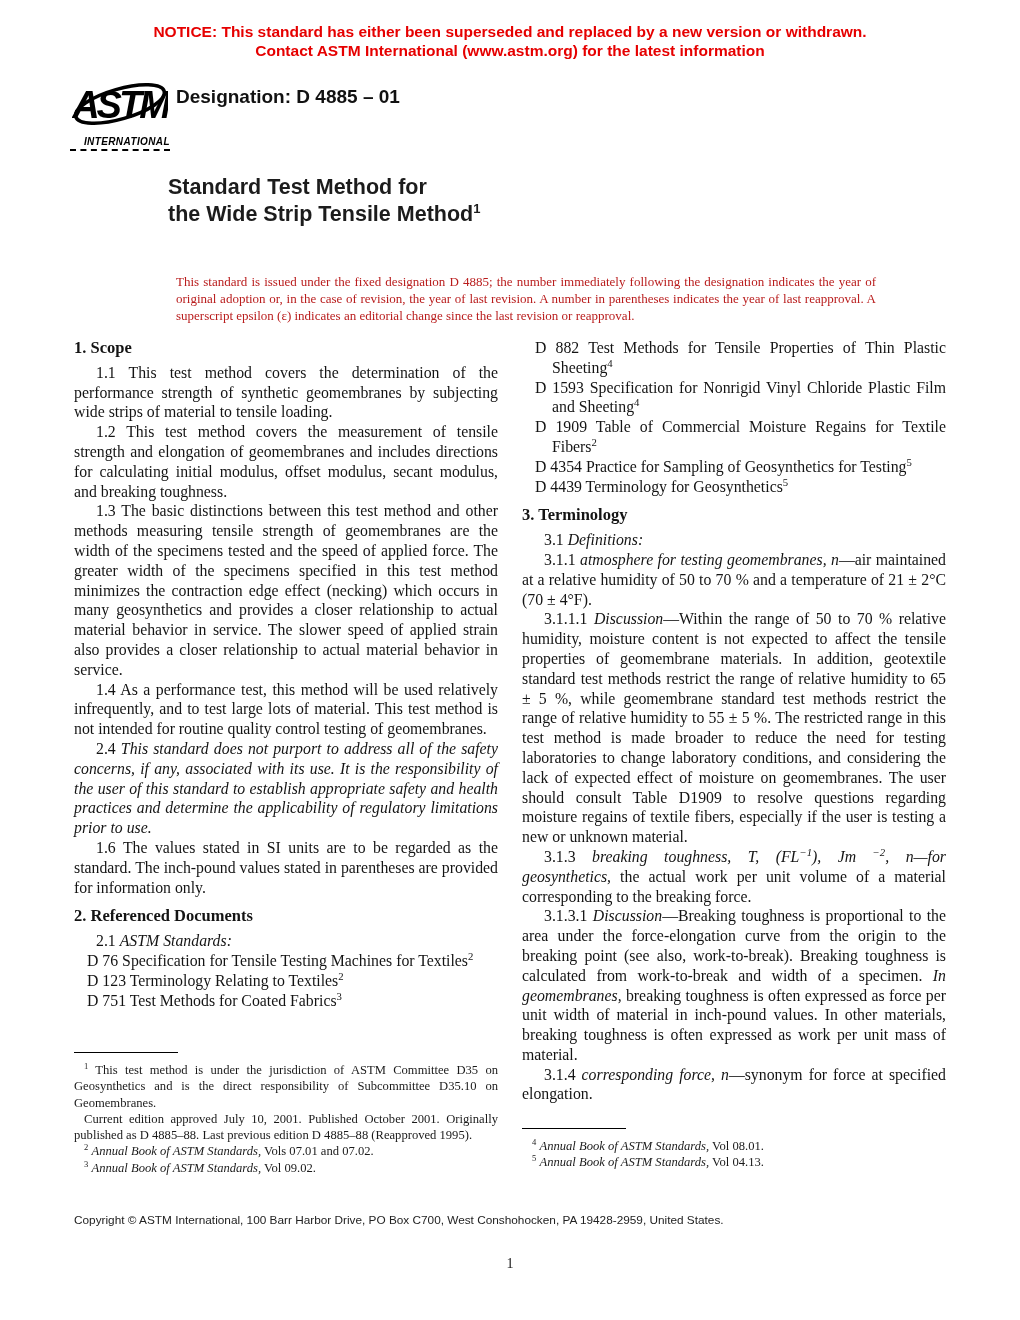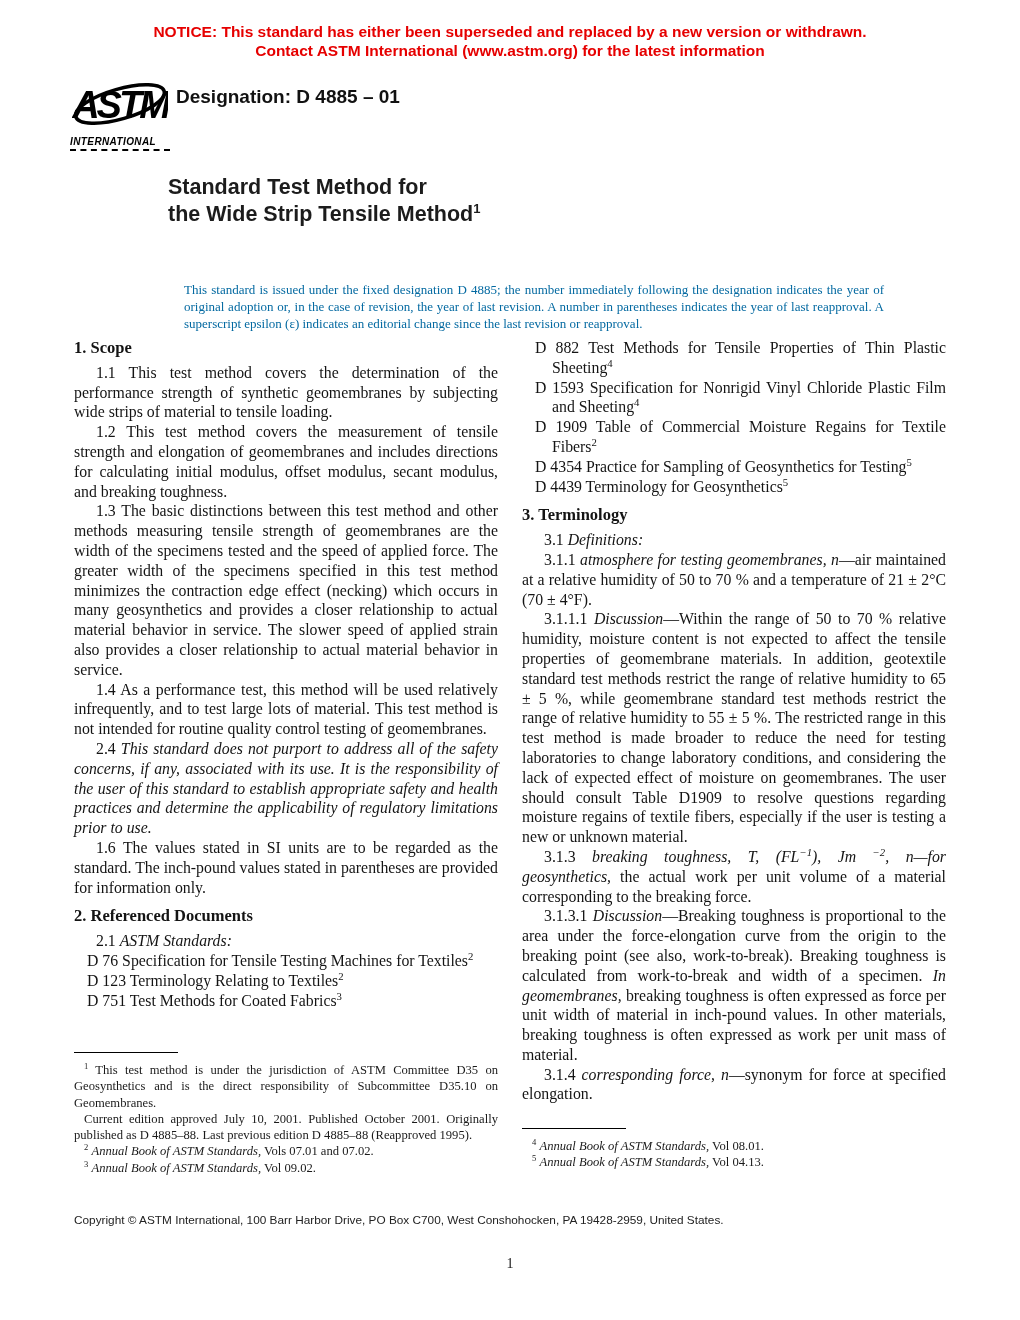--- a/index.html
+++ b/index.html
@@ -9,43 +9,43 @@
   }
 
   
   .notice {
     position:absolute; top:22px; left:0; right:0; text-align:center;
     font-family:"Liberation Sans", sans-serif; font-weight:bold;
     font-size:15.5px; line-height:19px; color:#e60000;
   }
 
   
-  .logo { position:absolute; left:70px; top:72px; width:100px; text-align:left; }
+  .logo { position:absolute; left:70px; top:72px; width:100px; text-align:right; }
   .logo svg { display:block; margin:0 auto; }
   .logo-sub {
     font-family:"Liberation Sans", sans-serif; font-weight:bold; font-style:italic;
     font-size:10px; letter-spacing:0.4px; color:#000;
     border-bottom:2px dashed #000; padding-bottom:2px; margin-top:-2px;
   }
 
   .designation {
     position:absolute; left:176px; top:86px;
     font-family:"Liberation Sans", sans-serif; font-weight:bold; font-size:19px; color:#111;
   }
 
   .title-block {
     position:absolute; left:168px; top:174px;
     font-family:"Liberation Sans", sans-serif; font-weight:bold;
     font-size:21.5px; line-height:27px; color:#1c1c1c;
   }
   .title-block sup { font-size:13px; }
 
   .issue-note {
-    position:absolute; left:168px; top:265px; width:700px; margin:16px;
-    font-size:13px; line-height:17px; text-align:justify; color:#0369a1;
+    position:absolute; left:168px; top:265px; width:700px; margin:8px;
+    font-size:13px; line-height:17px; text-align:justify; color:#b91c1c;
   }
 
   .col {
     position:absolute; top:338px; width:424px;
     font-size:15.8px; line-height:19.8px; text-align:justify; color:#141414;
   }
   .col-left  { left:74px; }
   .col-right { left:522px; }
 
   .section-heading {

